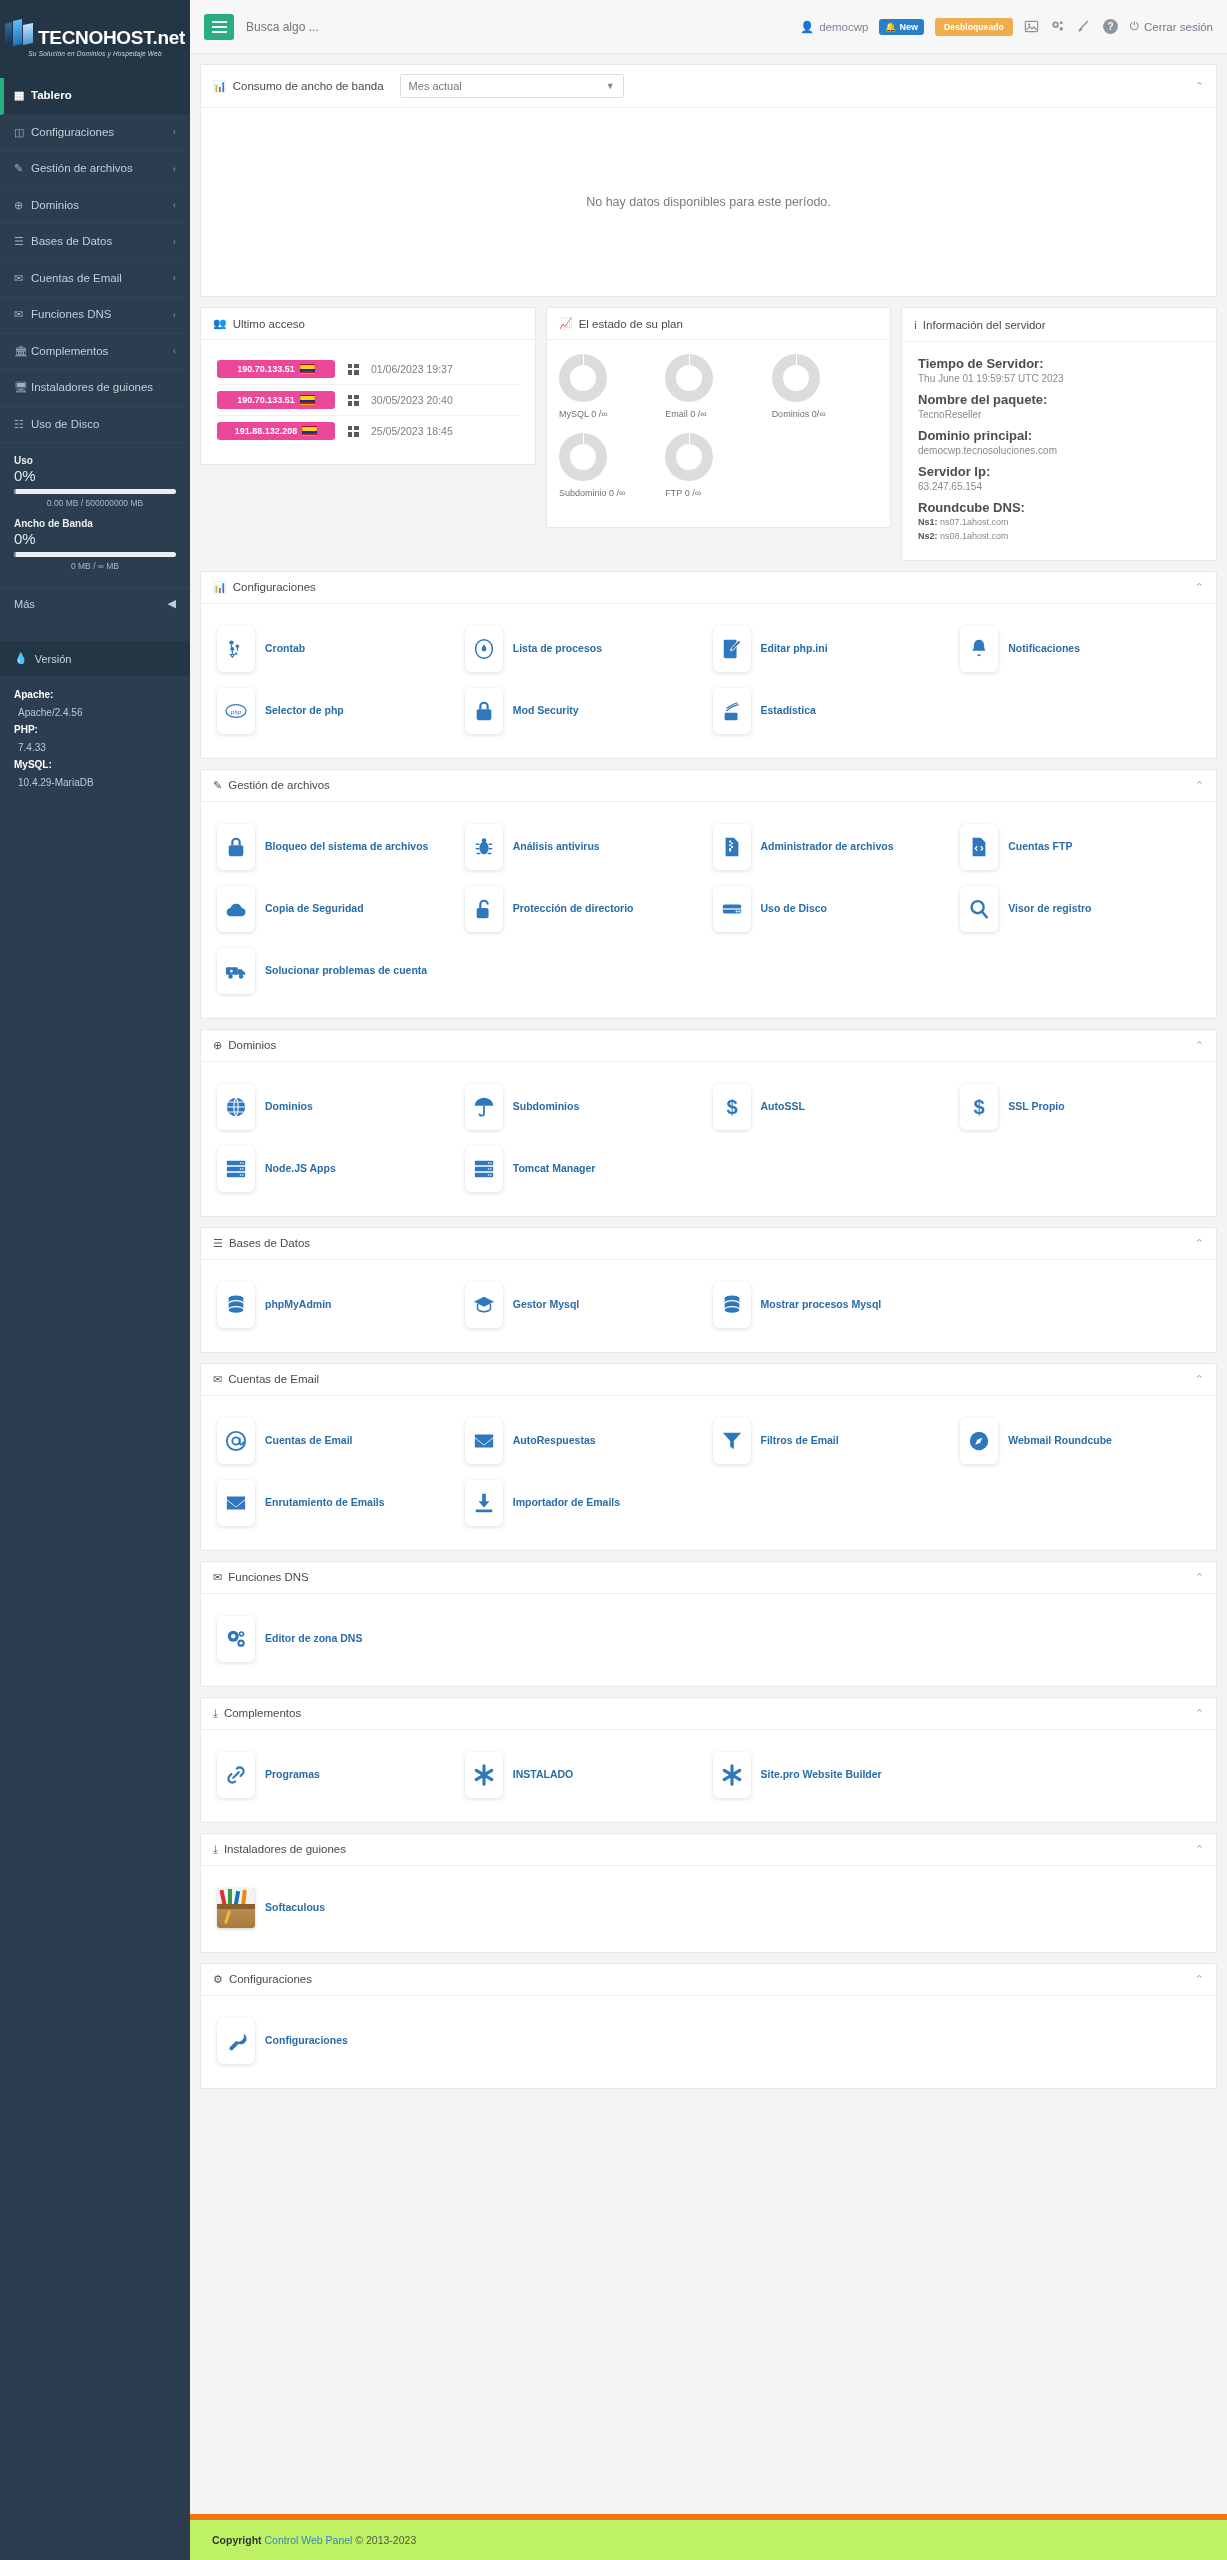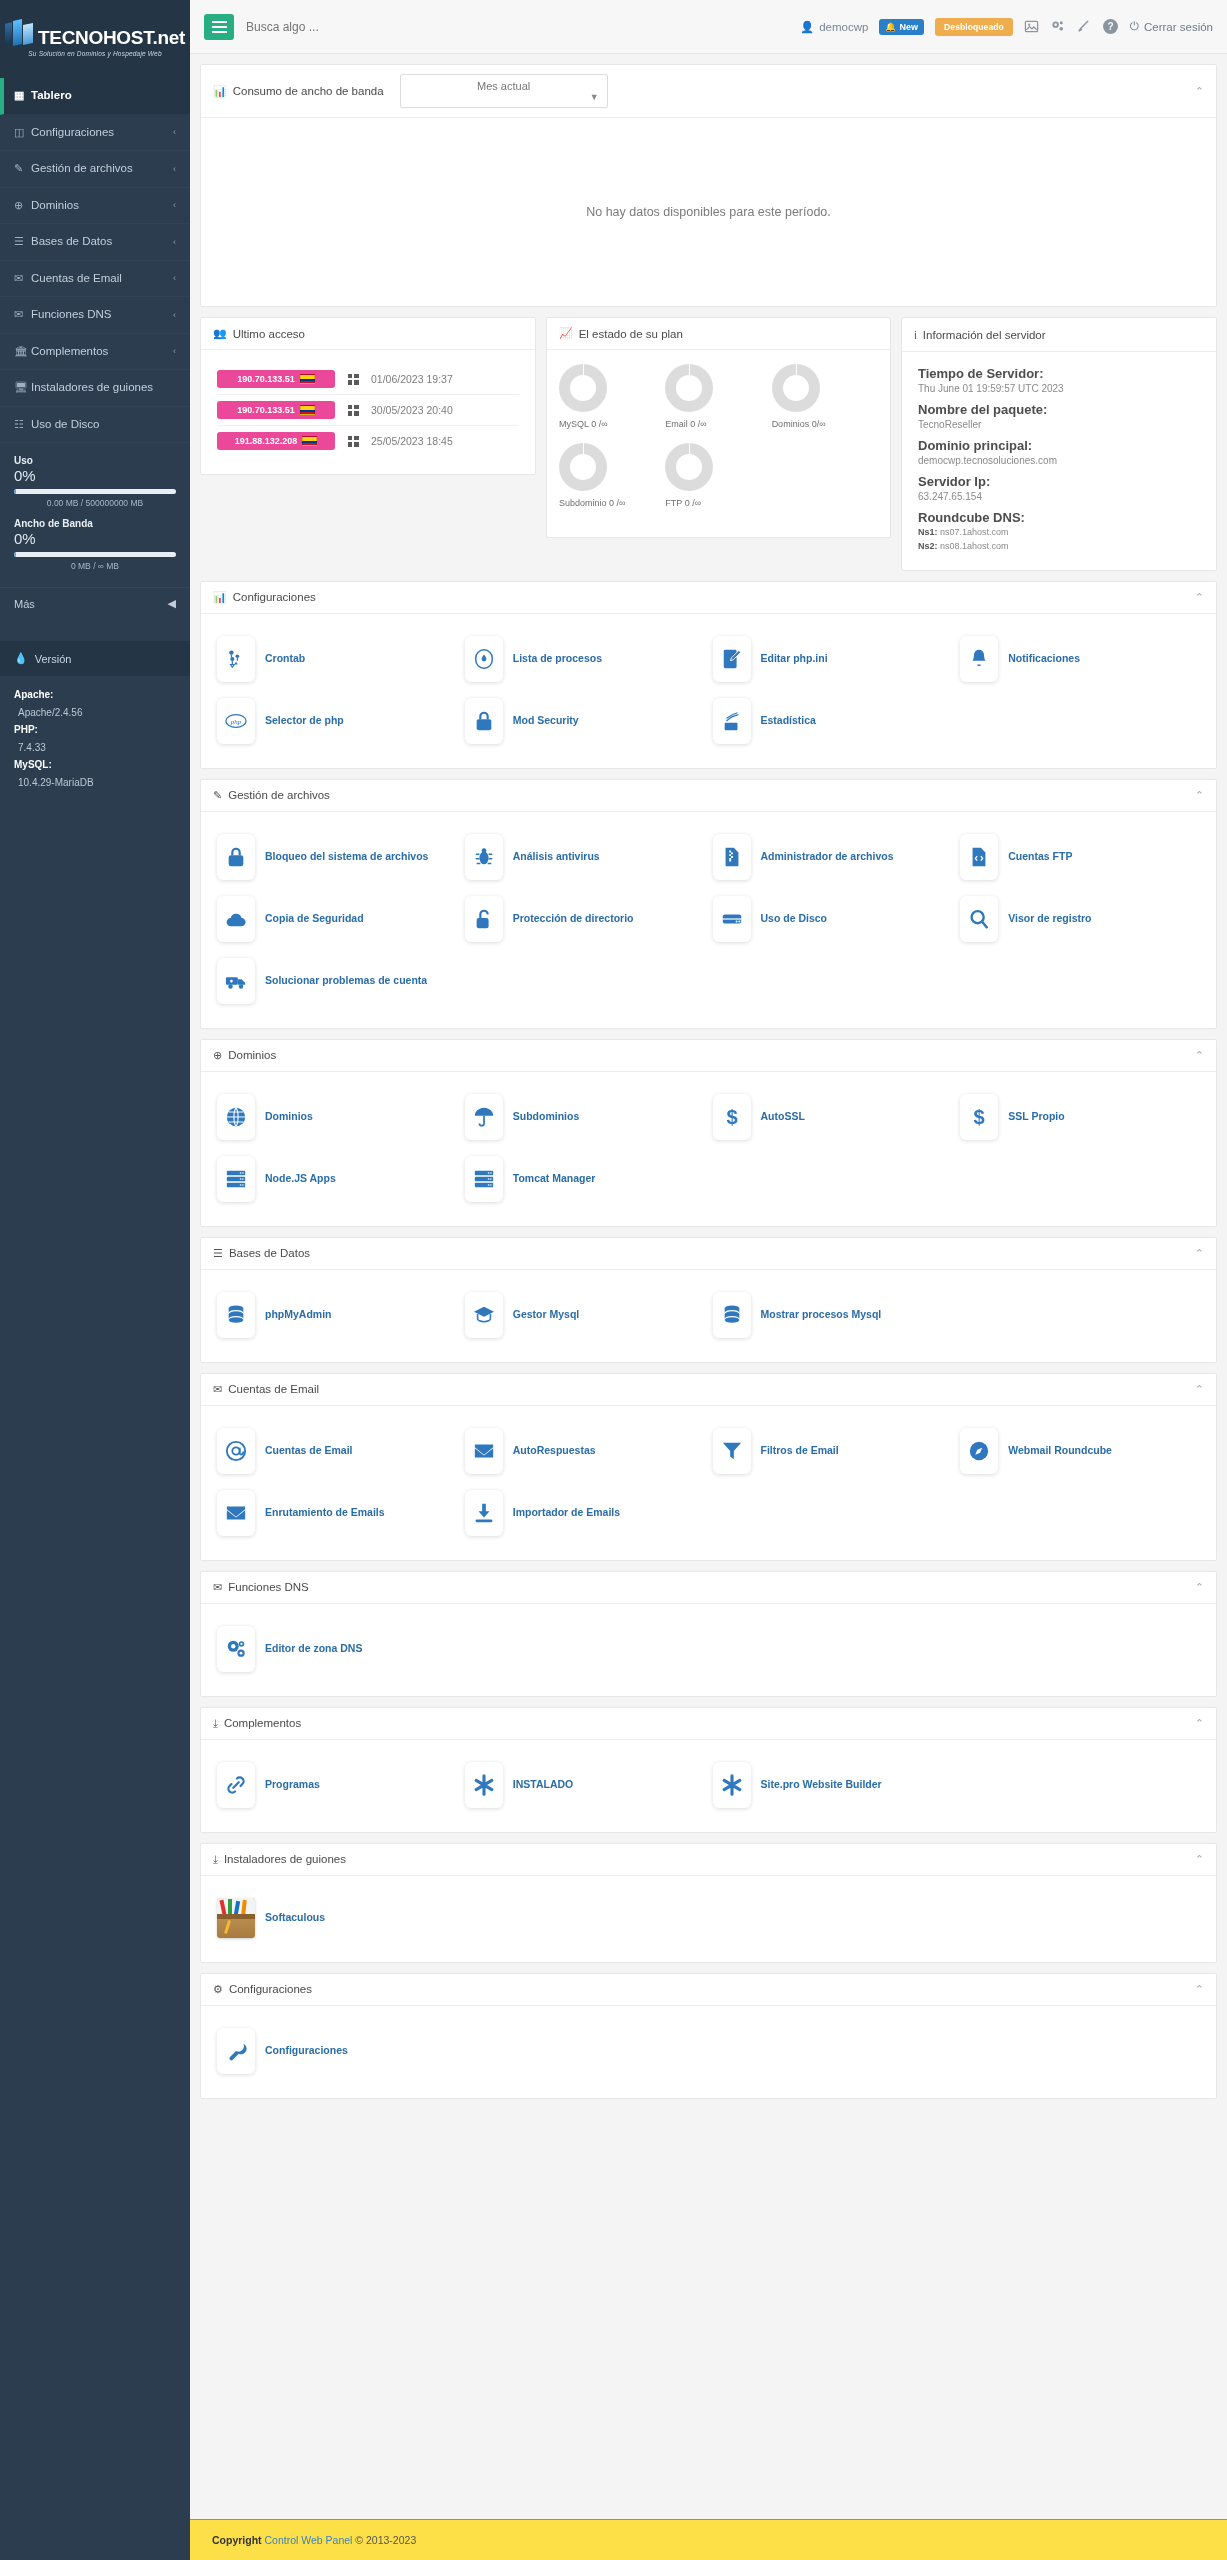--- a/index.html
+++ b/index.html
@@ -120,22 +120,22 @@
   .card-head {
     display: flex; align-items: center; padding: 9px 12px;
     border-bottom: 1px solid #eeeeee; font-size: 11.5px; color: #4a4a4a;
     gap: 6px;
   }
   .card-head .chev { margin-left: auto; color: #aaa; font-size: 11px; cursor: pointer; }
   .card-head .h-ico { color: #555; font-size: 11px; display: inline-flex; }
 
   .select {
     margin-left: 10px; border: 1px solid #dcdcdc; background: #fff; border-radius: 2px;
-    font-size: 11px; color: #777; padding: 5px 8px; width: 208px;
-    display: flex; align-items: center; cursor: pointer; flex-direction: column;
+    font-size: 11px; color: #777; padding: 5px 8px; width: 224px;
+    display: flex; align-items: center; cursor: pointer;
   }
   .select .cv { margin-left: auto; color: #888; font-size: 9px; }
 
   .empty-chart { height: 188px; display: flex; align-items: center; justify-content: center; color: #7b7b7b; font-size: 12.5px; }
 
   .row3 { display: flex; gap: 10px; align-items: flex-start; }
   .col-access { flex: 0 0 336px; }
   .col-plan { flex: 0 0 345px; }
   .col-server { flex: 1; }
 
@@ -194,21 +194,21 @@
   }
   .softa-ico .top { position: absolute; top: 0; left: 0; right: 0; height: 18px; background: #f1f3f5; }
   .softa-ico .p1 { position: absolute; top: 2px; left: 4px; width: 4px; height: 15px; background: #e03131; transform: rotate(-12deg); }
   .softa-ico .p2 { position: absolute; top: 1px; left: 11px; width: 4px; height: 16px; background: #2f9e44; }
   .softa-ico .p3 { position: absolute; top: 3px; left: 18px; width: 4px; height: 14px; background: #1971c2; transform: rotate(10deg); }
   .softa-ico .p4 { position: absolute; top: 2px; left: 25px; width: 4px; height: 15px; background: #f08c00; transform: rotate(6deg); }
   .softa-ico .band { position: absolute; top: 16px; left: 0; right: 0; height: 5px; background: #8a5f2b; }
   .softa-ico .stick { position: absolute; top: 22px; left: 9px; width: 3px; height: 14px; background: #f7b733; transform: rotate(18deg); border-radius: 2px; }
 
   .footer {
-    background: #fde047; border-top: 1px solid #f97316;
+    background: #bef264; border-top: 6px solid #f97316;
     padding: 14px 22px; font-size: 10.5px; color: #555; margin-top: auto;
   }
   .footer b { color: #333; }
   .footer a { color: #3b83c0; text-decoration: none; }
 </style>
 </head>
 <body>
 
 <div class="app">
 

